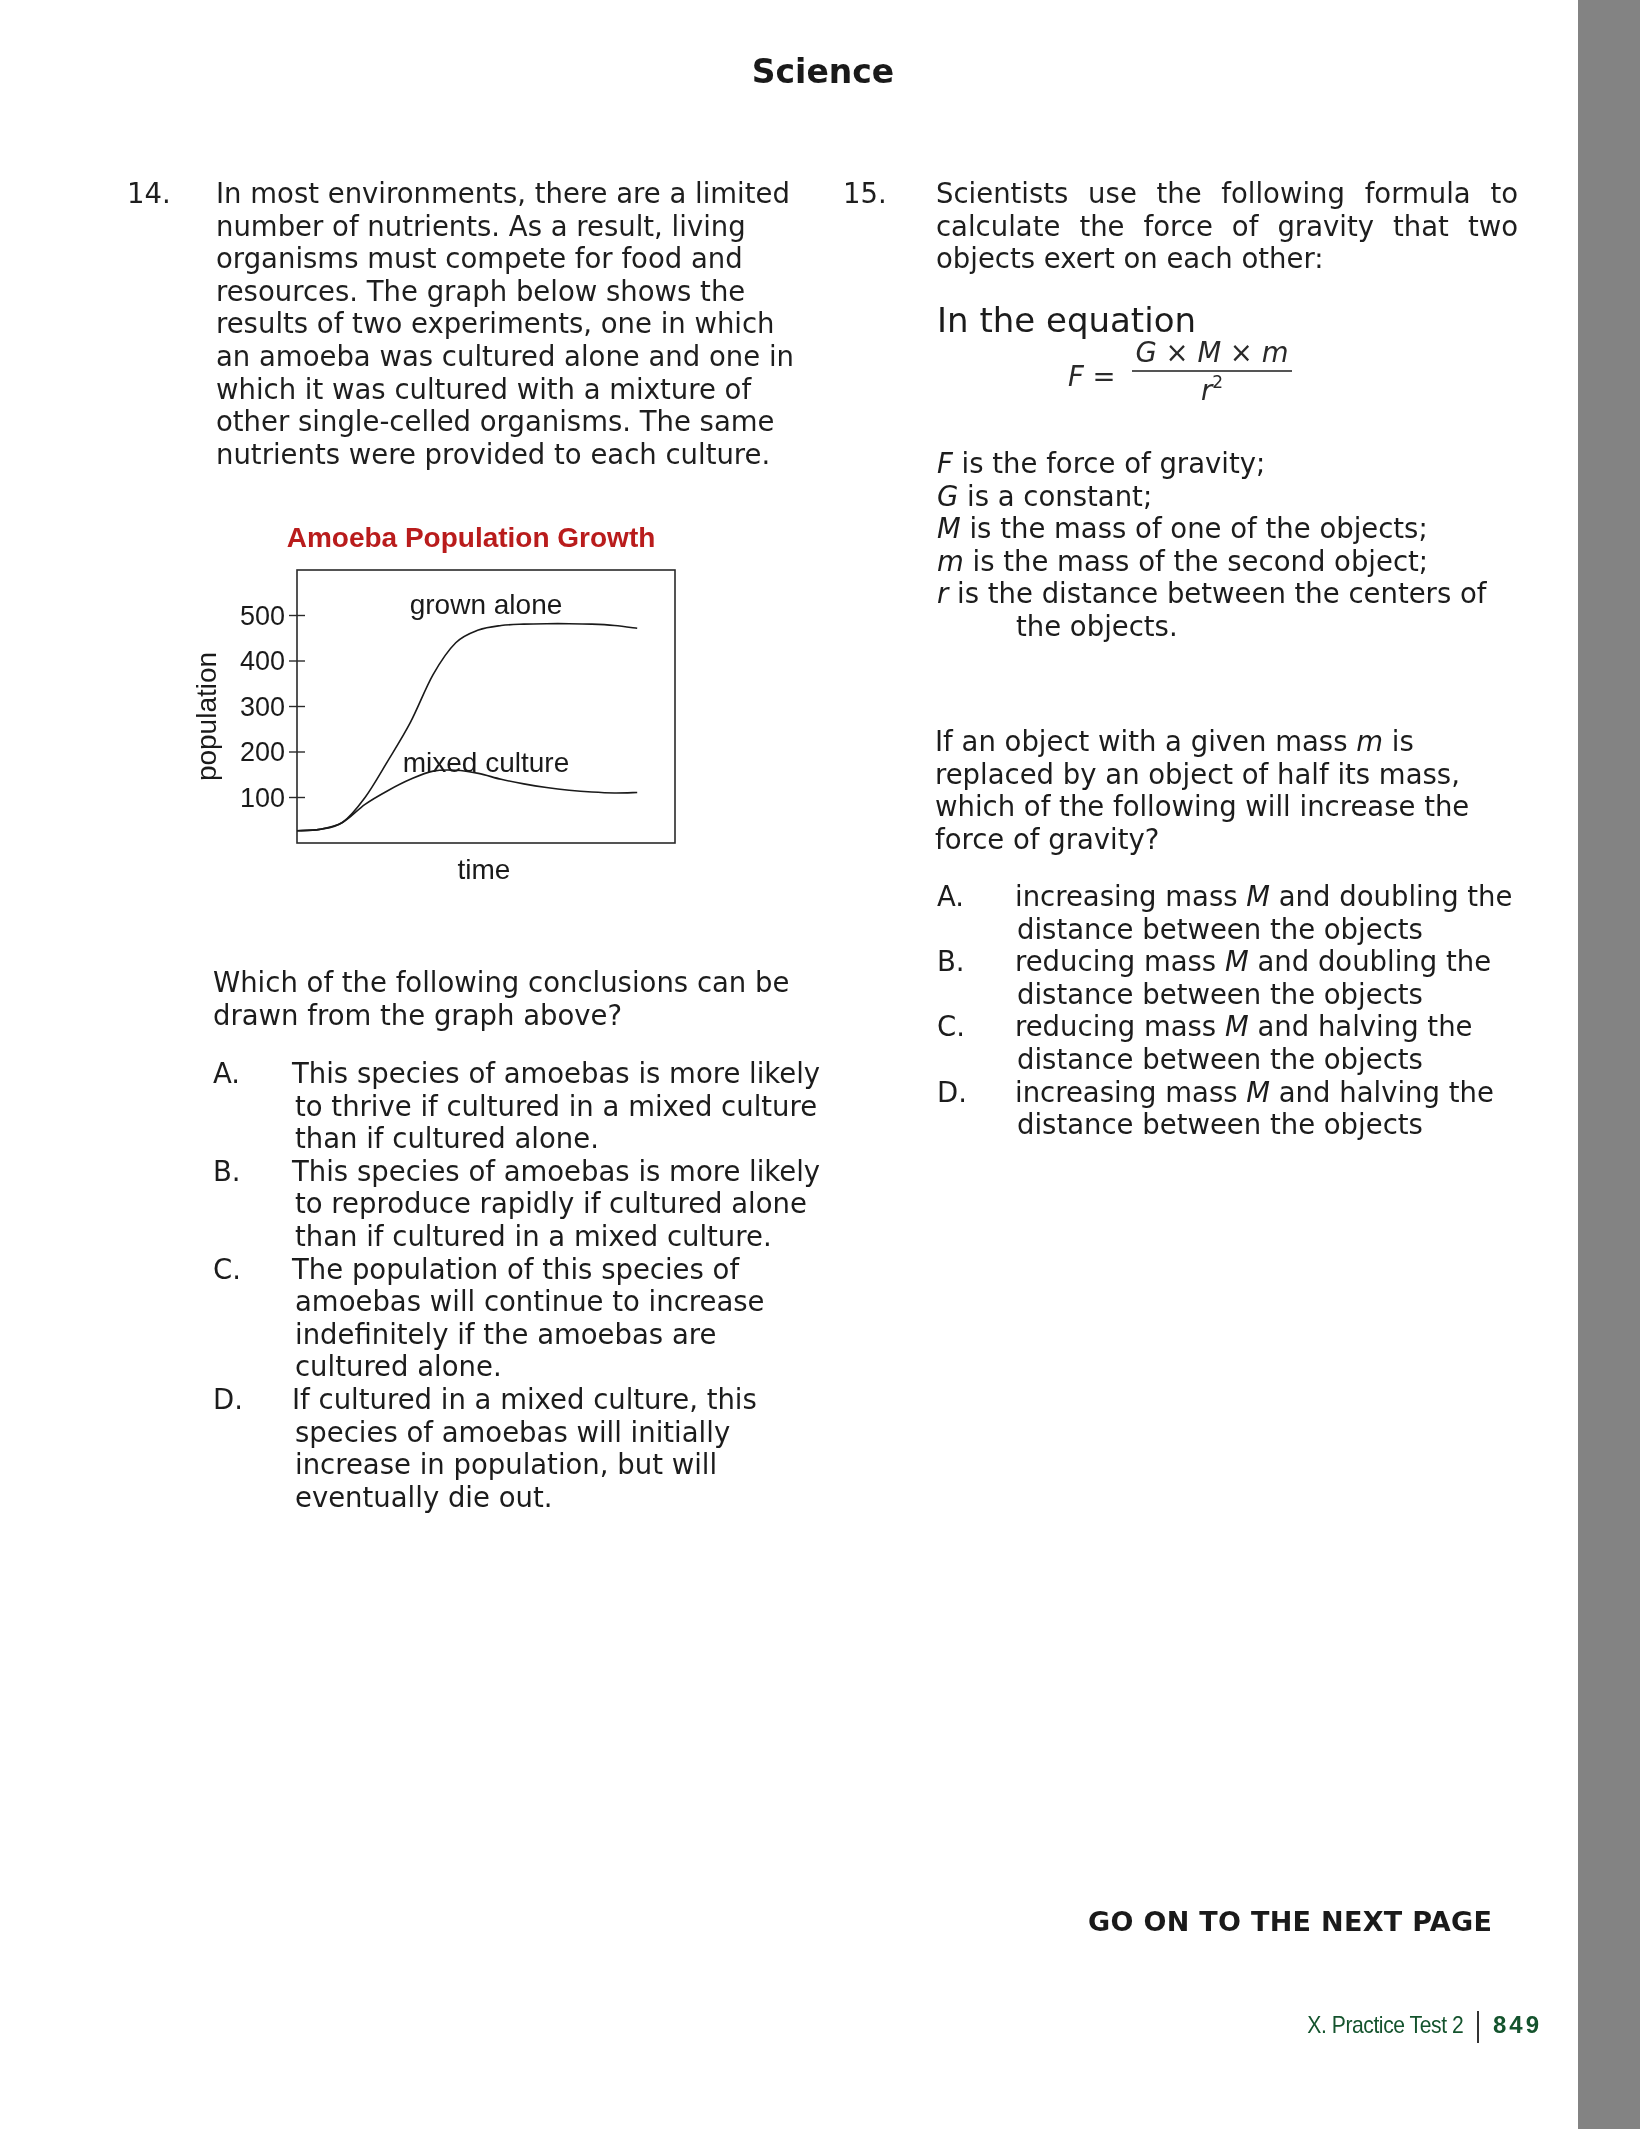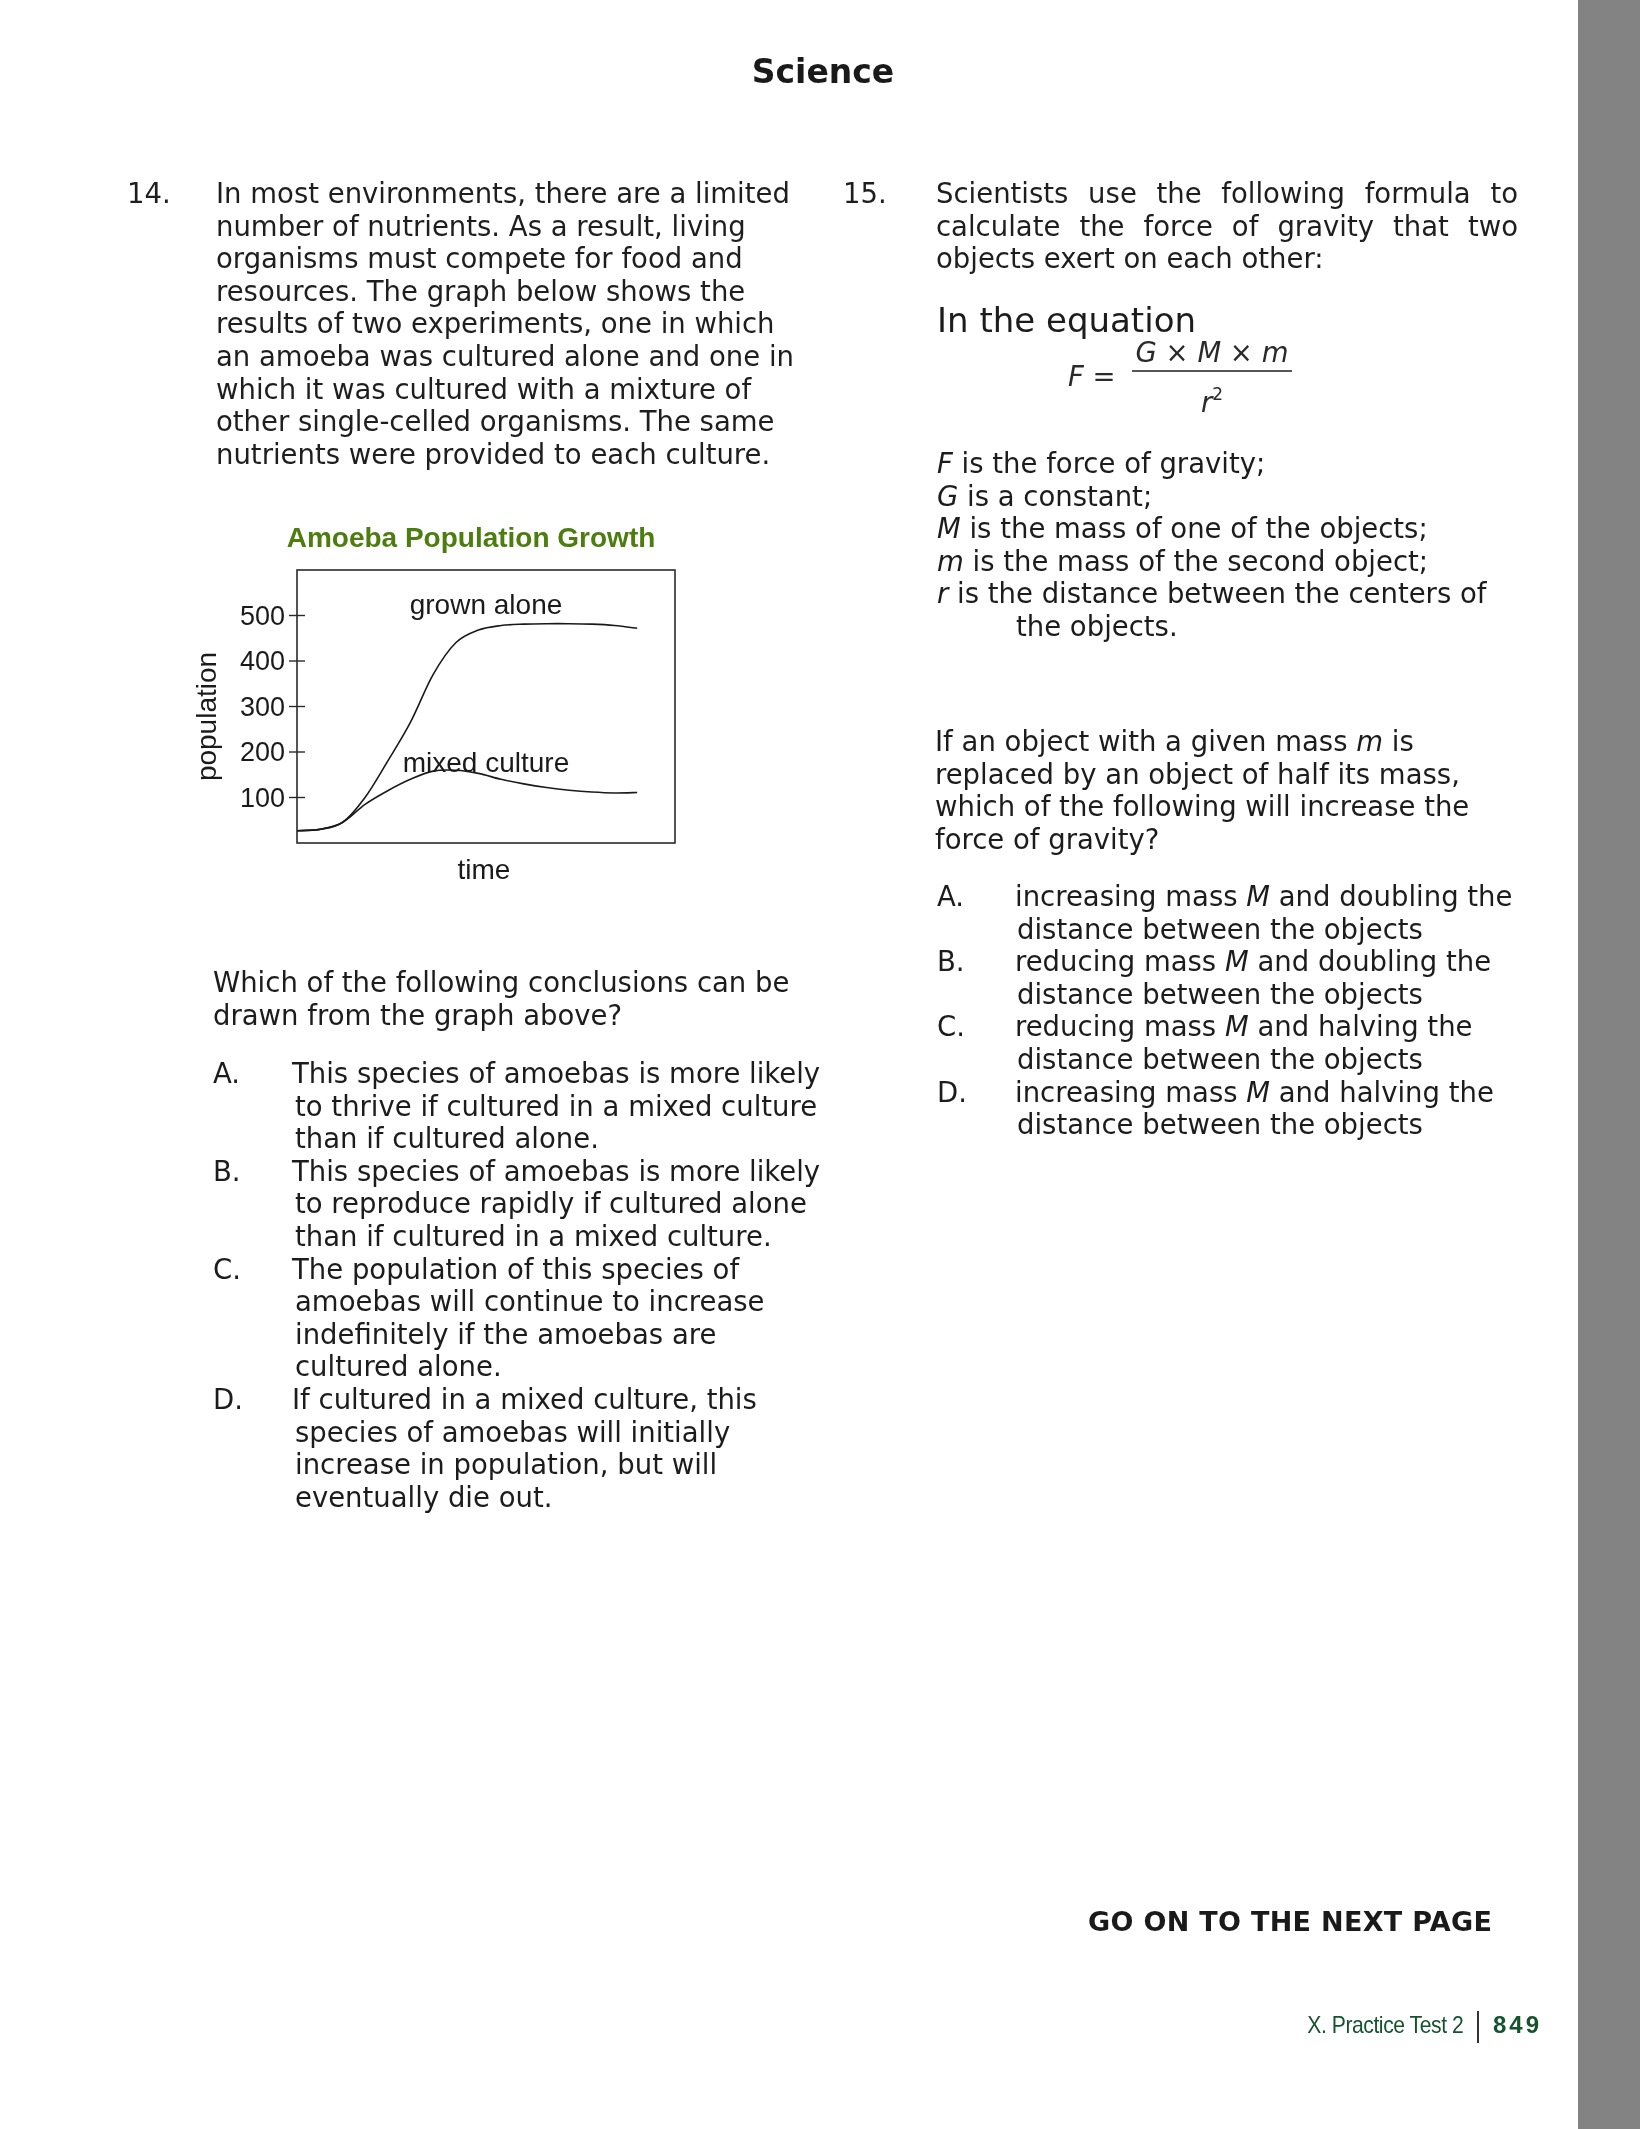--- a/index.html
+++ b/index.html
@@ -27,35 +27,35 @@
   #q14 .qtext { left: 89px; top: 0; width: 600px; }
   #q14-question { position: absolute; left: 213px; top: 966px; width: 600px; font-size: 27.5px; line-height: 32.6px; }
   #q14-options { position: absolute; left: 213px; top: 1057px; width: 620px; font-size: 27.5px; line-height: 32.6px; }
   #q14-options .opt { padding-left: 82px; }
   #q14-options .opt .txt { text-indent: -3px; }
 
   
   .chart { position: absolute; left: 180px; top: 510px; width: 520px; height: 380px; }
   .chart-title {
     position: absolute; left: 0; top: 12px; width: 520px; text-align: center; padding-left: 62px; box-sizing: border-box;
-    font-family: "Liberation Sans", sans-serif; font-weight: bold; font-size: 28px; color: #4d7c0f;
+    font-family: "Liberation Sans", sans-serif; font-weight: bold; font-size: 28px; color: #b91c1c;
   }
   .chart svg { position: absolute; left: 0; top: 0; }
   .chart text { font-family: "Liberation Sans", sans-serif; fill: #1a1a1a; }
 
   
   #q15 { left: 843px; top: 177px; width: 680px; }
   #q15 .qtext { left: 93px; top: 0; width: 582px; text-align: justify; text-align-last: left; }
   .eq-intro { position: absolute; left: 937px; top: 300px; font-size: 34px; }
   .equation { position: absolute; left: 1068px; top: 336px; font-size: 27.5px; font-style: italic; color: #2a2a2a; }
   .equation .lhs { position: absolute; left: 0; top: 24px; white-space: nowrap; }
   .equation .frac { position: absolute; left: 64px; top: 0; width: 160px; text-align: center; }
   .equation .num { display: block; padding-bottom: 2px; white-space: nowrap; }
   .equation .bar { display: block; height: 2px; background: #555; }
-  .equation .den { display: block; padding-top: 12px; }
+  .equation .den { display: block; padding-top: 0px; }
   .equation sup { font-size: 17px; font-style: normal; vertical-align: 12px; }
   .defs { position: absolute; left: 937px; top: 447px; width: 600px; font-size: 27.5px; line-height: 32.6px; }
   .defs .indent { padding-left: 79px; }
   .q15-question { position: absolute; left: 935px; top: 725px; width: 560px; font-size: 27.5px; line-height: 32.6px; }
   .q15-options { position: absolute; left: 937px; top: 880px; width: 600px; font-size: 27.5px; line-height: 32.6px; }
   .q15-options .opt { padding-left: 78px; }
   .q15-options .opt .cont { display: block; padding-left: 2px; }
 
   .next-page { position: absolute; left: 1088px; top: 1906px; font-weight: bold; font-size: 27px; letter-spacing: 0.3px; color: #1a1a1a; }
   .footer { position: absolute; top: 2011px; right: 98px; font-family: "Liberation Sans", sans-serif; font-size: 24px; color: #14532d; white-space: nowrap; }

